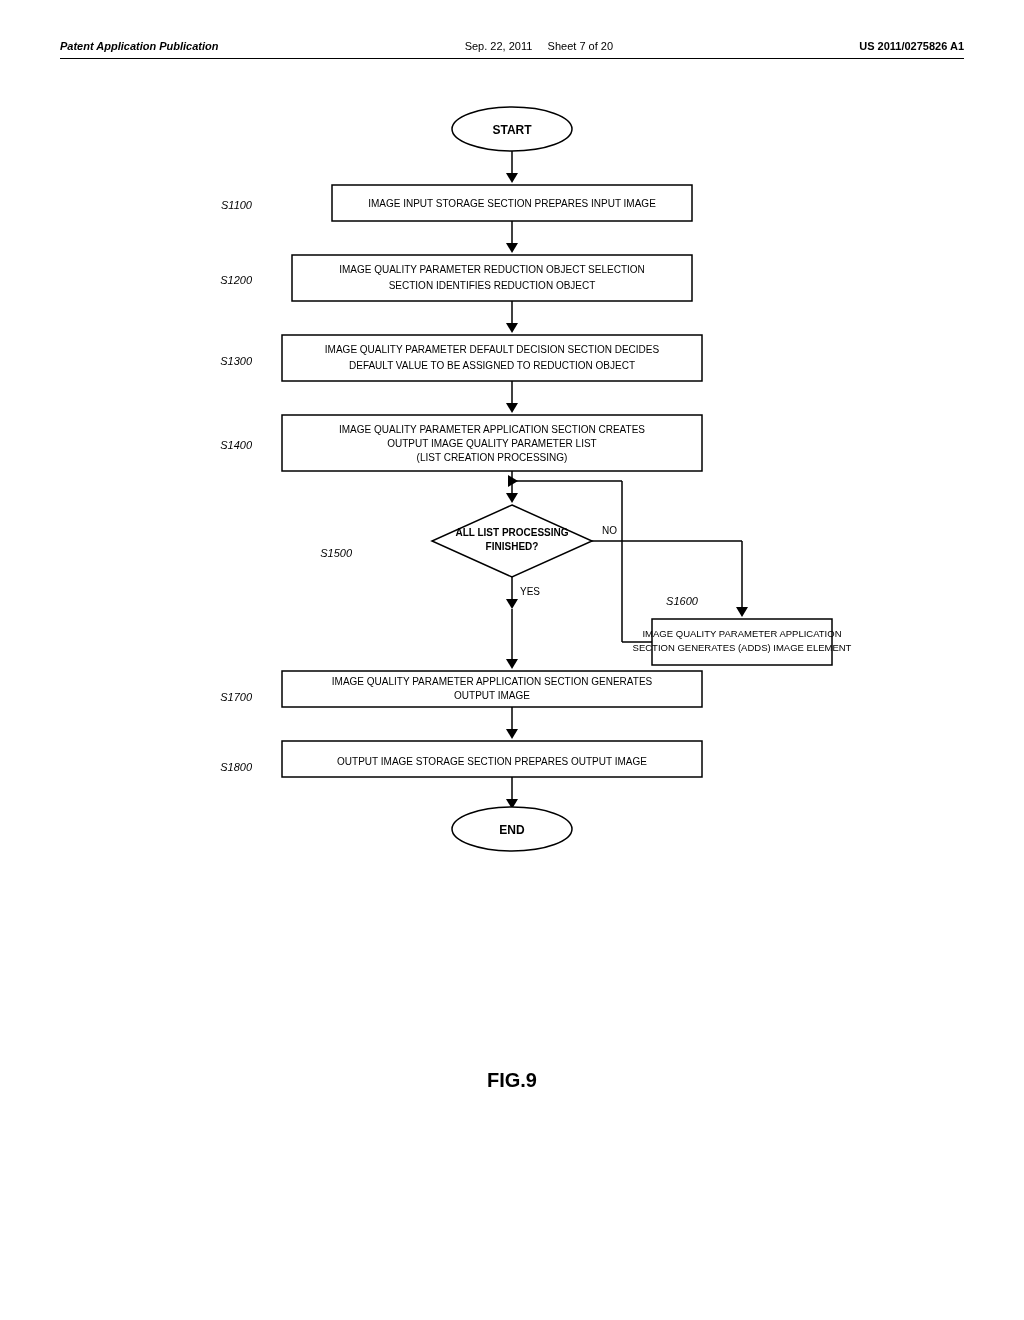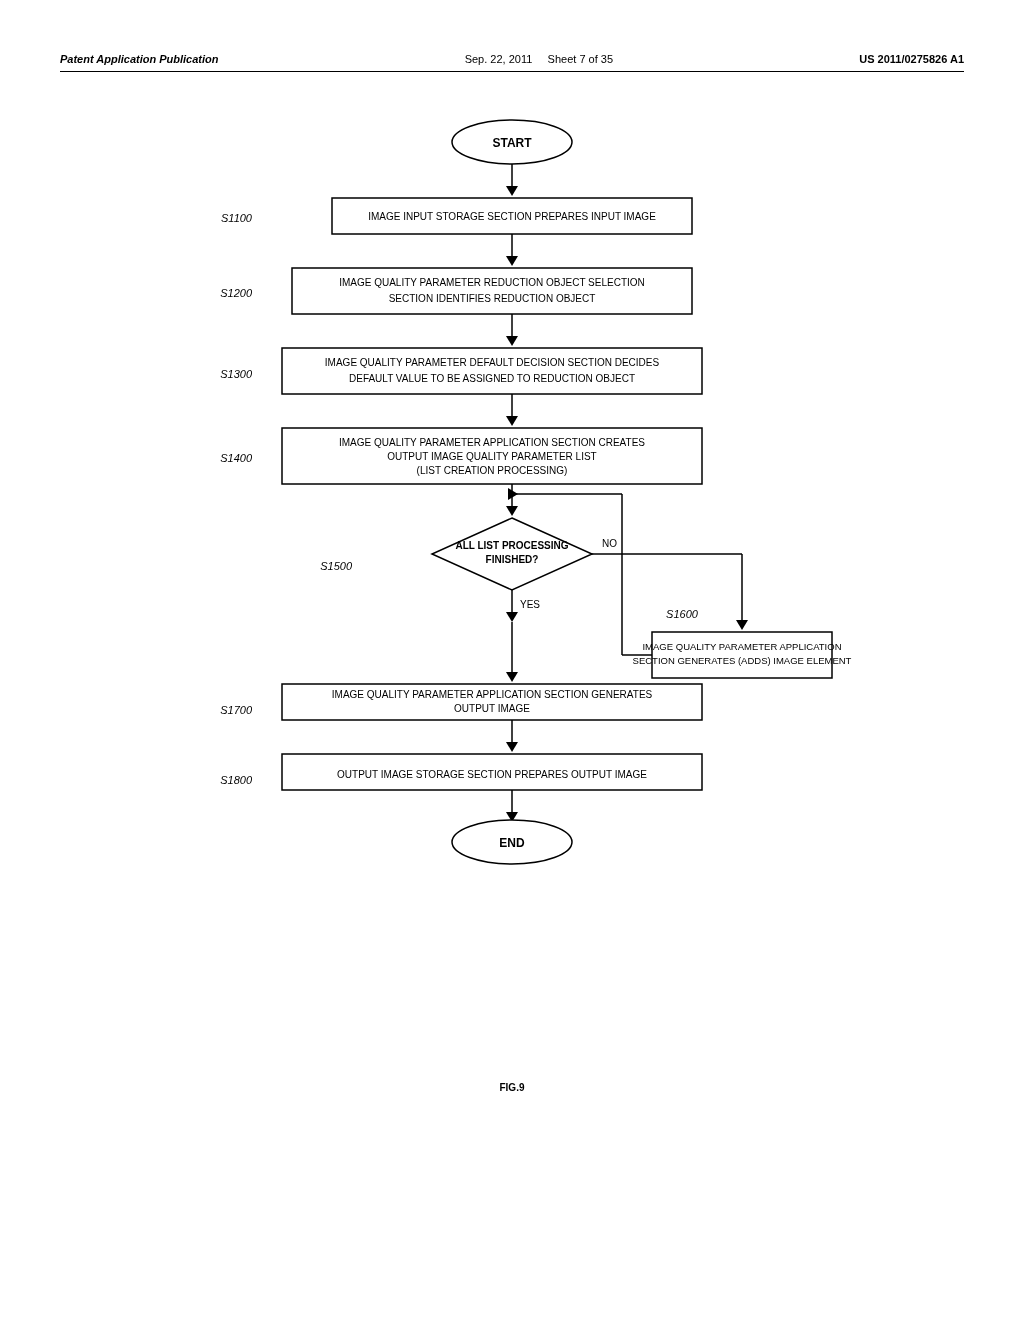--- a/index.html
+++ b/index.html
@@ -10,21 +10,21 @@
       font-family: Arial, sans-serif;
       font-size: 12px;
       color: #000;
       overflow: hidden;
     }
 
     .page {
       width: 1024px;
       height: 1320px;
       position: relative;
-      padding: 53px 60px;
+      padding: 40px 60px;
     }
 
     
     .header {
       display: flex;
       justify-content: space-between;
       align-items: center;
       border-bottom: 1px solid #000;
       padding-bottom: 6px;
       margin-bottom: 30px;
@@ -40,42 +40,42 @@
       text-align: center;
     }
 
     .header-right {
       font-weight: bold;
     }
 
     
     .figure-caption {
       text-align: center;
-      font-size: 10px;
+      font-size: 20px;
       font-weight: bold;
       margin-top: 30px;
     }
 
     
     .main-svg {
       display: block;
       margin: 0 auto;
     }
   </style>
 </head>
 <body>
 
 <div class="page">
 
   <div class="header">
     <div class="header-left">Patent Application Publication</div>
     <div class="header-center">
       <span>Sep. 22, 2011</span>
       &nbsp;&nbsp;&nbsp;
-      <span>Sheet 7 of 35</span>
+      <span>Sheet 7 of 20</span>
     </div>
     <div class="header-right">US 2011/0275826 A1</div>
   </div>
 
   <svg class="main-svg" width="700" height="950" viewBox="0 0 700 950">
 
     <ellipse cx="350" cy="40" rx="60" ry="22" fill="white" stroke="black" stroke-width="1.5"></ellipse>
     <text x="350" y="45" text-anchor="middle" font-size="12" font-weight="bold" font-family="Arial">START</text>
 
     <line x1="350" y1="62" x2="350" y2="88" stroke="black" stroke-width="1.5"></line>

